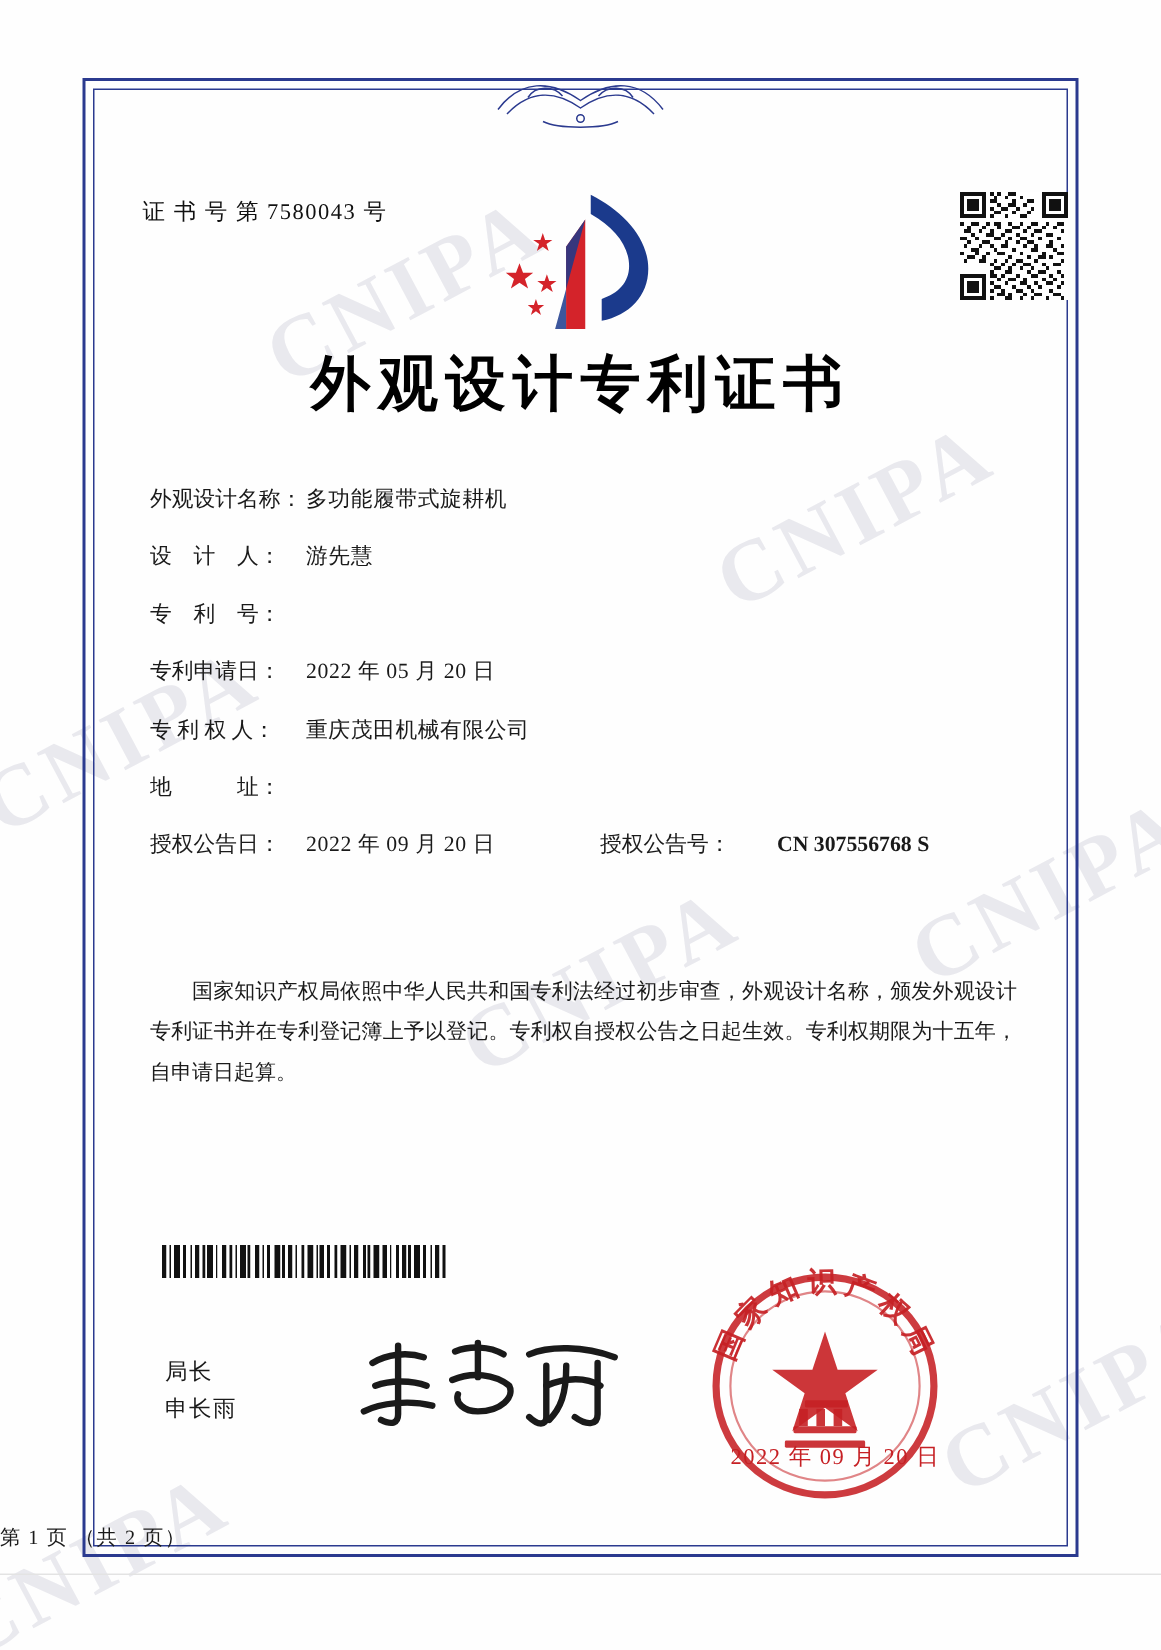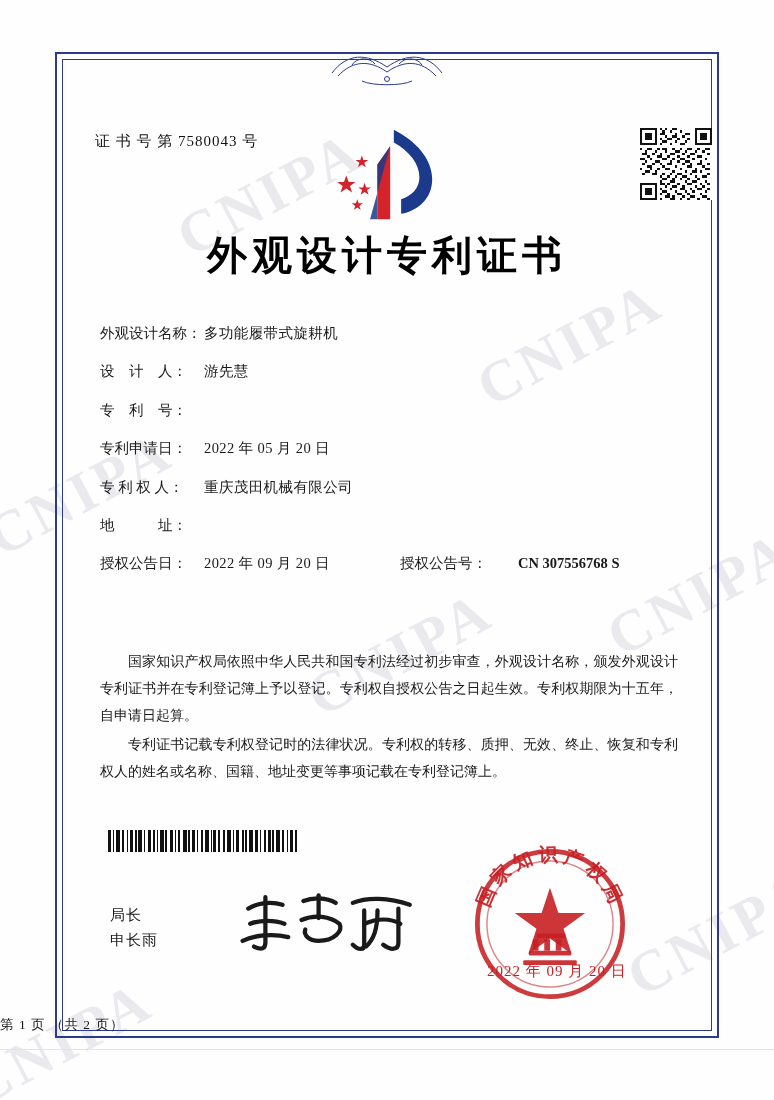--- a/index.html
+++ b/index.html
@@ -475,21 +475,20 @@
     <div class="field-row double">
       <div class="field-label">授权公告日：</div>
       <div class="field-value">2022 年 09 月 20 日</div>
       <div class="field-label2">授权公告号：</div>
       <div class="field-value2">CN 307556768 S</div>
     </div>
   </div>
 
   <div class="paras">
     <p>国家知识产权局依照中华人民共和国专利法经过初步审查，外观设计名称，颁发外观设计专利证书并在专利登记簿上予以登记。专利权自授权公告之日起生效。专利权期限为十五年，自申请日起算。</p>
-    <p>专利证书记载专利权登记时的法律状况。专利权的转移、质押、无效、终止、恢复和专利权人的姓名或名称、国籍、地址变更等事项记载在专利登记簿上。</p>
   </div>
 
   <div class="barcode">
     <i style="width:3px"></i>
       <i style="width:2px;background:#fff"></i>
       <i style="width:1px"></i>
       <i style="width:2px;background:#fff"></i>
     <i style="width:4px"></i>
       <i style="width:2px;background:#fff"></i>
       <i style="width:2px"></i>

